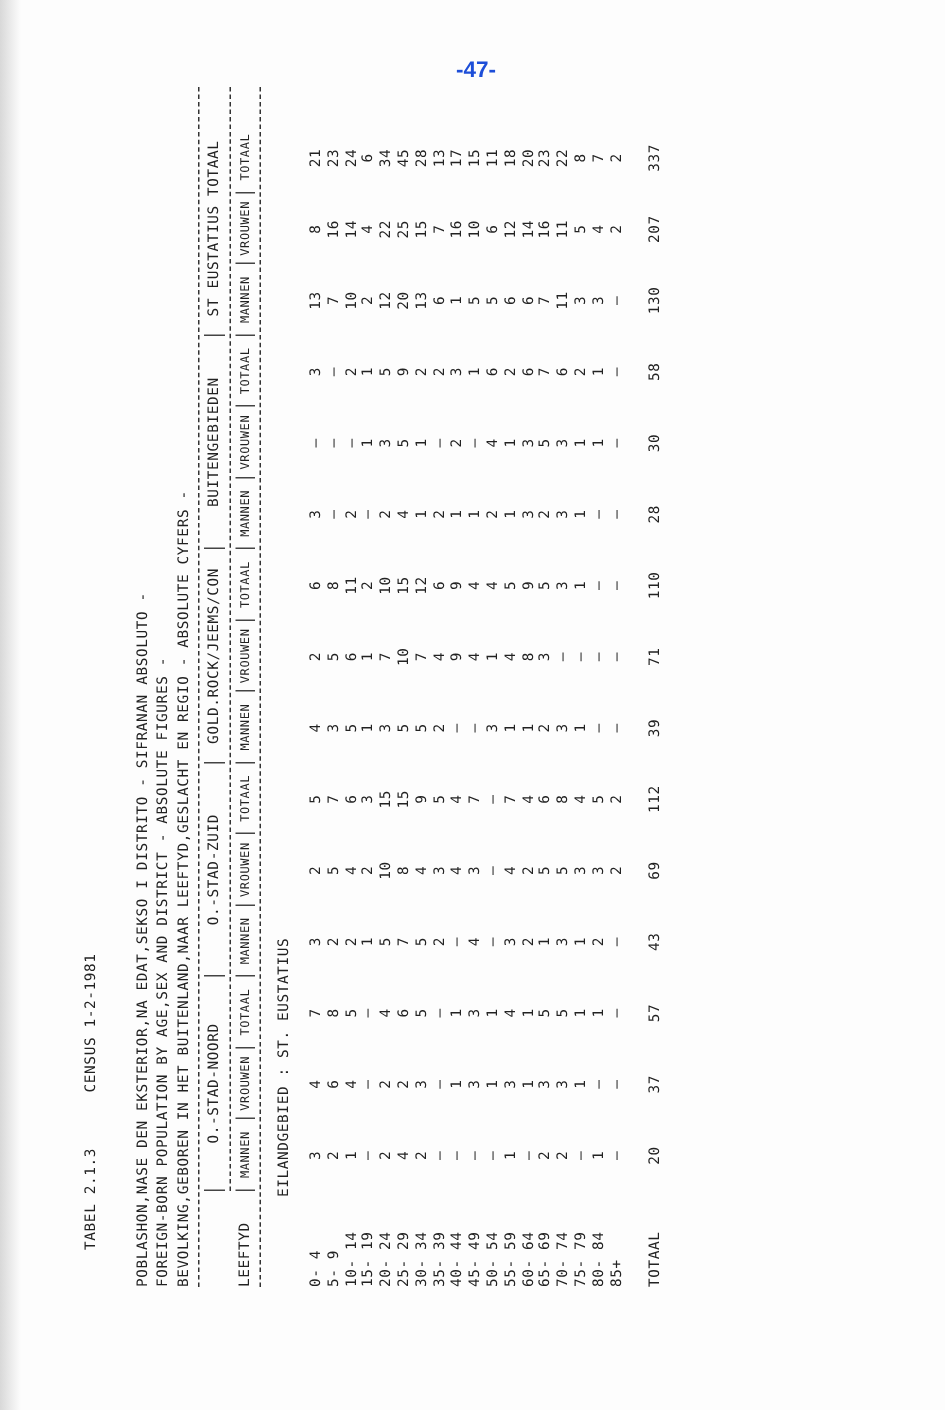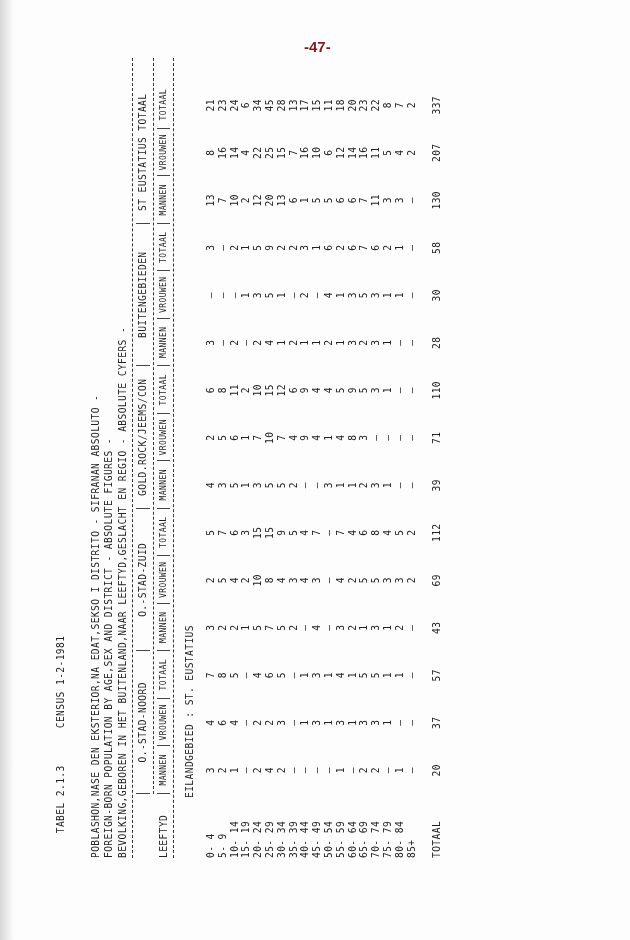--- a/index.html
+++ b/index.html
@@ -1,18 +1,18 @@
 <!DOCTYPE html>
 <html><head>
 <meta charset="utf-8">
 <style>
   html,body{margin:0;padding:0;}
   body{width:630px;height:940px;background:#fdfdfd;position:relative;overflow:hidden;font-family:"DejaVu Sans Mono",monospace;color:#222;}
   .leftshadow{position:absolute;left:0;top:0;width:14px;height:940px;background:linear-gradient(90deg,#d8d8d8,#fdfdfd);}
-  .pagenum{position:absolute;left:304px;top:38px;font-family:"Liberation Sans",sans-serif;font-weight:bold;font-size:15px;color:#7f1d1d;}
+  .pagenum{position:absolute;left:304px;top:38px;font-family:"Liberation Sans",sans-serif;font-weight:bold;font-size:15px;color:#1d4ed8;}
   
   .rot{position:absolute;left:40px;top:858px;width:800px;height:590px;transform-origin:0 0;transform:rotate(-90deg);font-size:9.6px;letter-spacing:0.4px;}
   .hdr{white-space:pre;line-height:13.5px;}
   .dash{border-top:1.5px dashed #333;height:0;margin:3px 0;}
   .grid{display:grid;grid-template-columns:64px repeat(15,47.5px);}
   .grid div{text-align:center;white-space:nowrap;}
   .grid .lbl{text-align:left;}
   .rows{line-height:11.8px;}
   .tot{margin-top:14px;}
   .section{margin:10px 0 10px 60px;}

